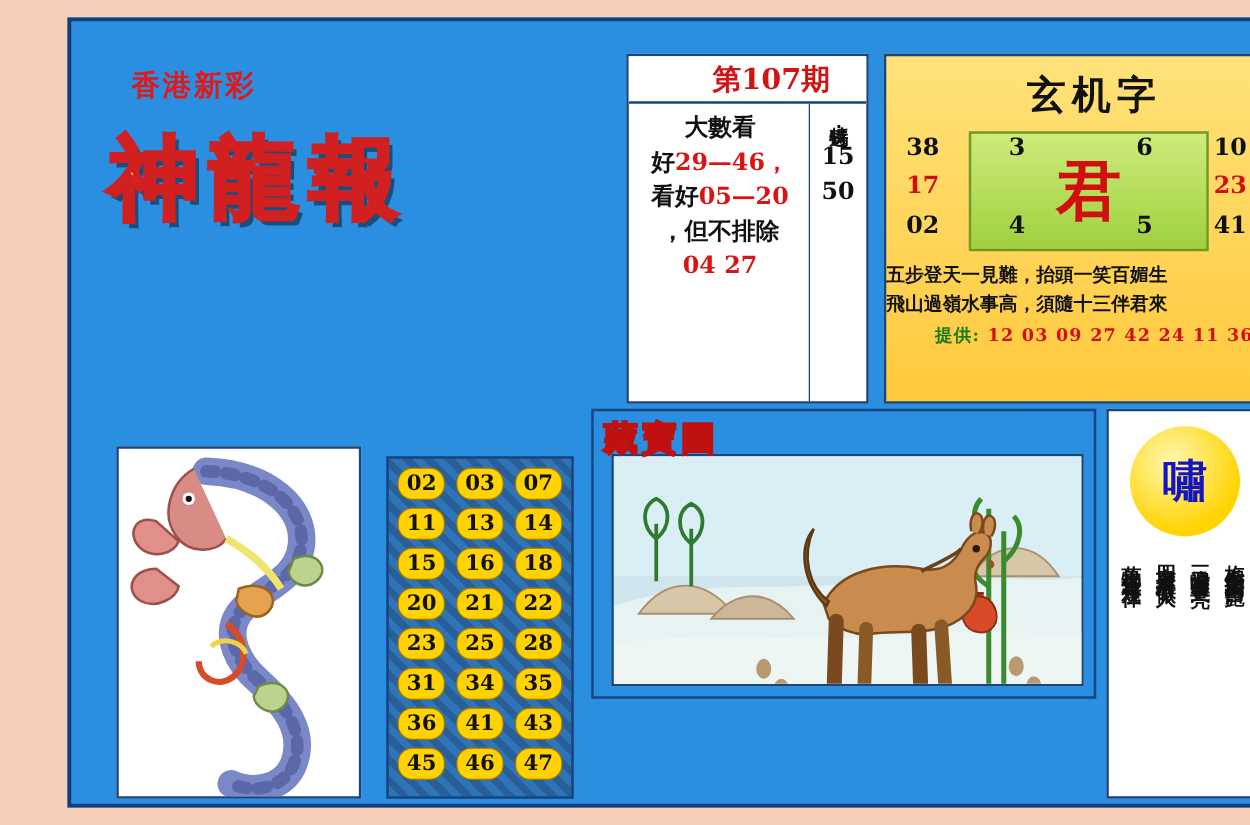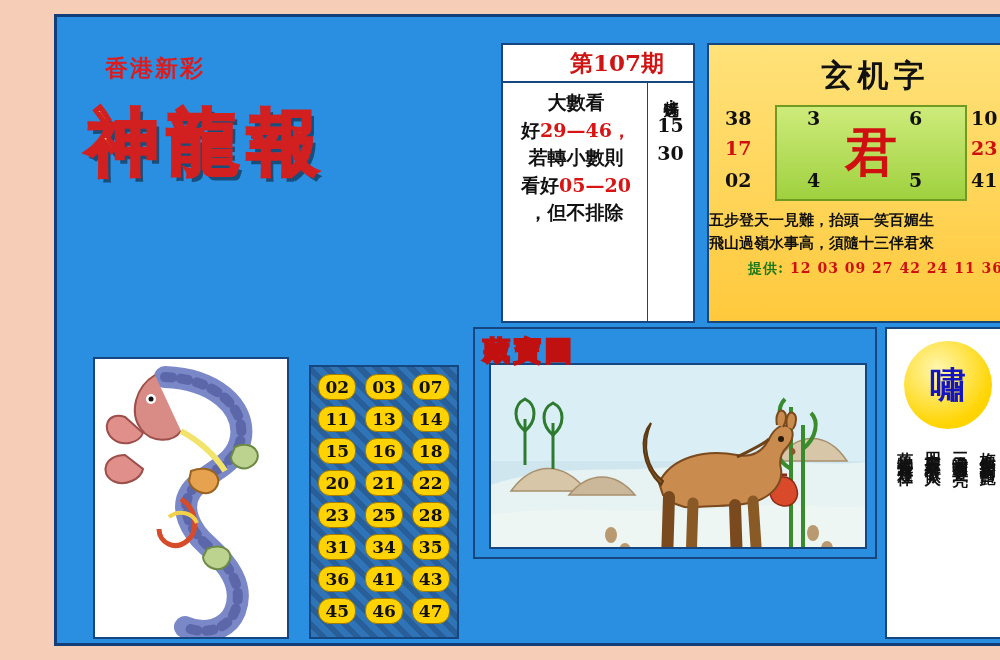--- a/index.html
+++ b/index.html
@@ -187,28 +187,28 @@
 
   <div class="brand-small">香港新彩</div>
   <div class="brand-big">神龍報</div>
 
   <div class="issue-panel">
     <div class="issue-head">第107期</div>
     <div class="issue-body">
       <div class="side-col">
         <div class="vtext">特碼送：</div>
         <div class="num">15</div>
-        <div class="num">30</div>
+        <div class="num">50</div>
       </div>
       <div class="main-col">
         <div>大數看</div>
         <div><span>好</span><span class="red">29—46，</span></div>
-        <div>若轉小數則</div>
         <div><span>看好</span><span class="red">05—20</span></div>
         <div>，但不排除</div>
+        <div class="red">04  27</div>
       </div>
     </div>
   </div>
 
   <div class="xuanji">
     <div class="xuanji-title">玄机字</div>
     <div class="xj-grid">
       <div class="xj-center">
           <span>君</span>
         </div>

